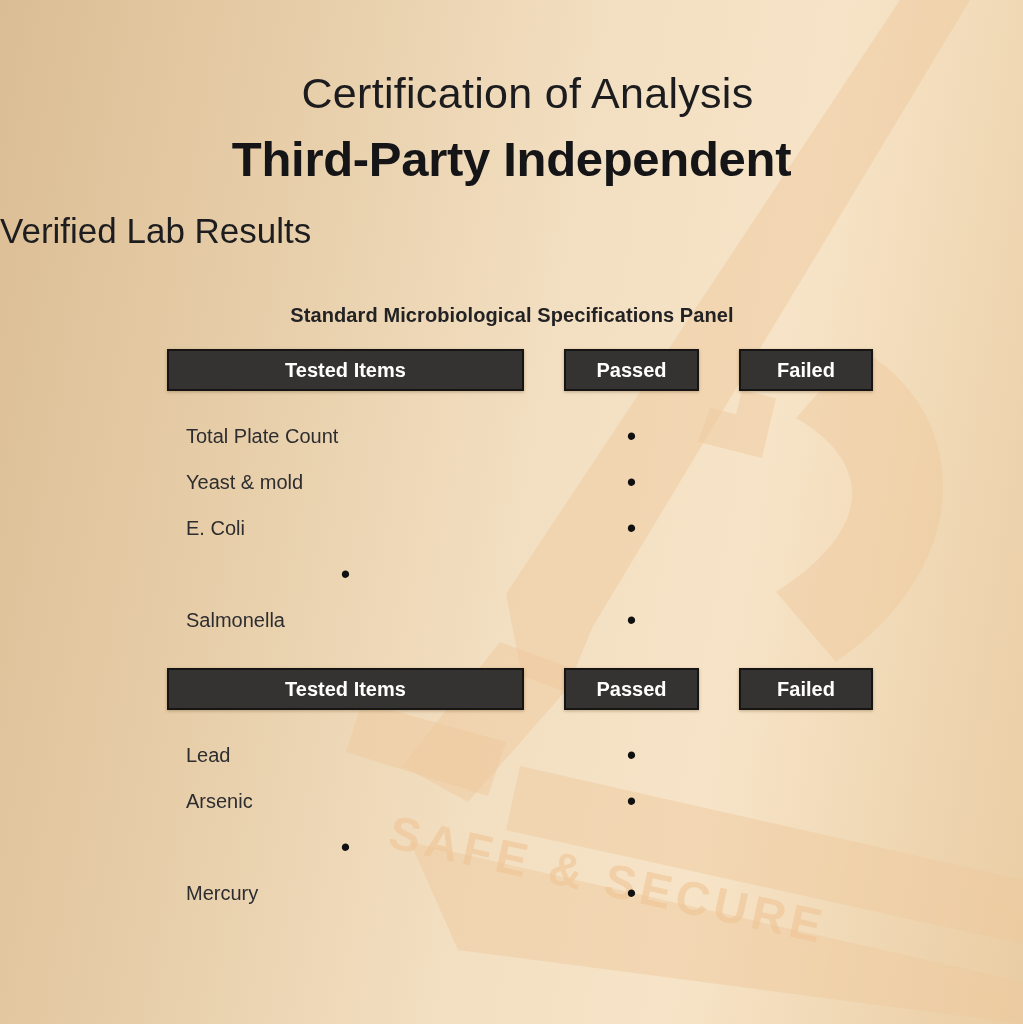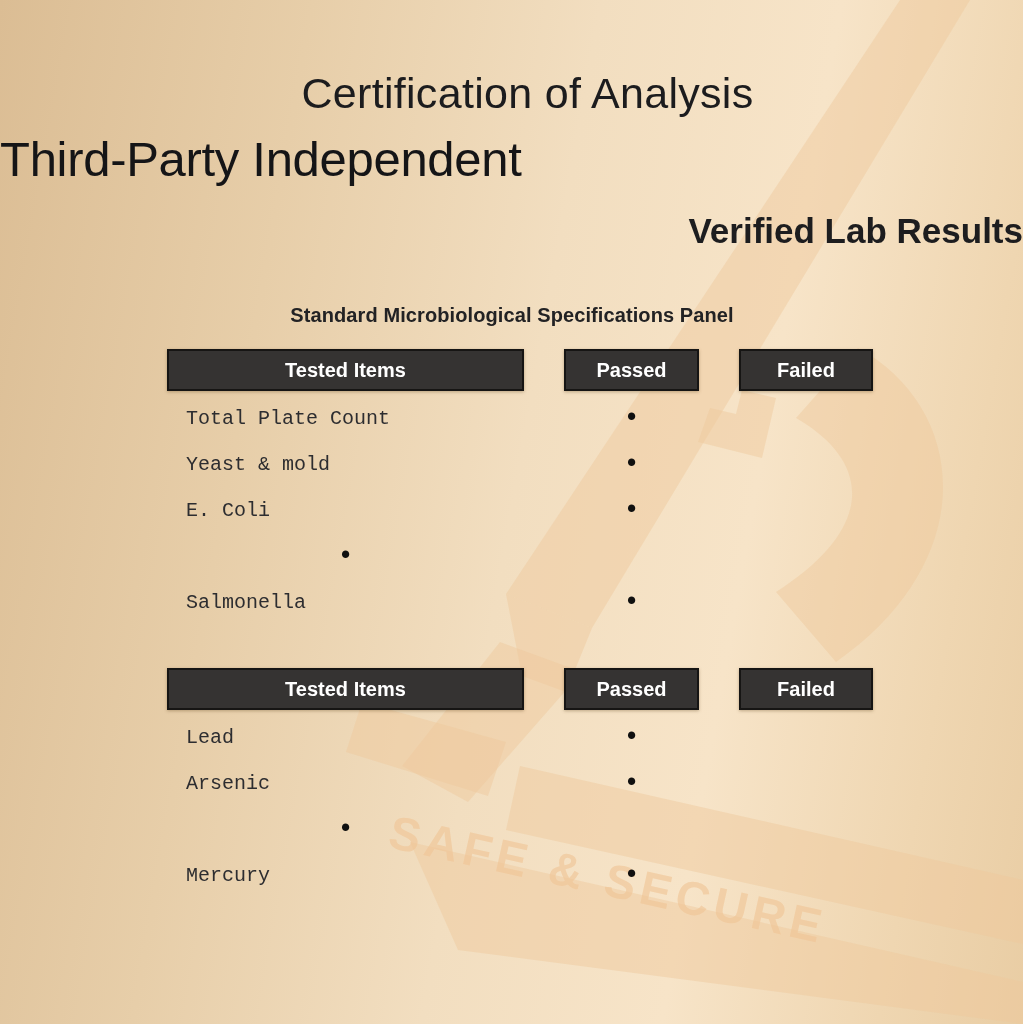--- a/index.html
+++ b/index.html
@@ -29,26 +29,26 @@
   
   .content{ position:absolute; inset:0; }
 
   .h-title{
     position:absolute; top:69px; left:0; width:100%;
     text-align:center; font-size:43px; font-weight:500;
     color:#1c1c1e; letter-spacing:.3px;padding-left:32px;
   }
   .h-sub{
     position:absolute; top:131px; left:0; width:100%;
-    text-align:left; font-size:49px; font-weight:400;
+    text-align:center; font-size:49px; font-weight:700;
     color:#151517; letter-spacing:-.3px;
   }
   .h-tag{
     position:absolute; top:211px; left:0; width:100%;
-    text-align:right; font-size:35px; font-weight:700;
+    text-align:left; font-size:35px; font-weight:400;
     color:#1d1d1f;
   }
 
   .panel{ position:absolute; left:167px; width:690px; }
   .panel-1{ top:304px; }
   .panel-2{ top:668px; }
 
   .panel-title{
     text-align:center; font-size:20px; font-weight:700;
     color:#222224; margin:0 0 22px 0; letter-spacing:.1px;
@@ -62,21 +62,21 @@
   }
   .hcell{
     height:42px;
     background:#353332;
     border:2px solid #161514;
     color:#ffffff;
     font-size:20px; font-weight:700;
     display:flex; align-items:center; justify-content:center;
     box-shadow:0 1px 3px rgba(90,60,20,.35);
   }
-  .tbody{ margin-top:4px;font-family:Liberation Mono, monospace; }
+  .tbody{ margin-top:22px; }
   .trow{ height:46px; align-items:center; }
   .cell-name{
     padding-left:19px;
     font-size:20px; color:#2d2d30;
   }
   .cell-mark{
     text-align:center; font-size:27px; line-height:1;
     color:#101010;
   }
 </style>

